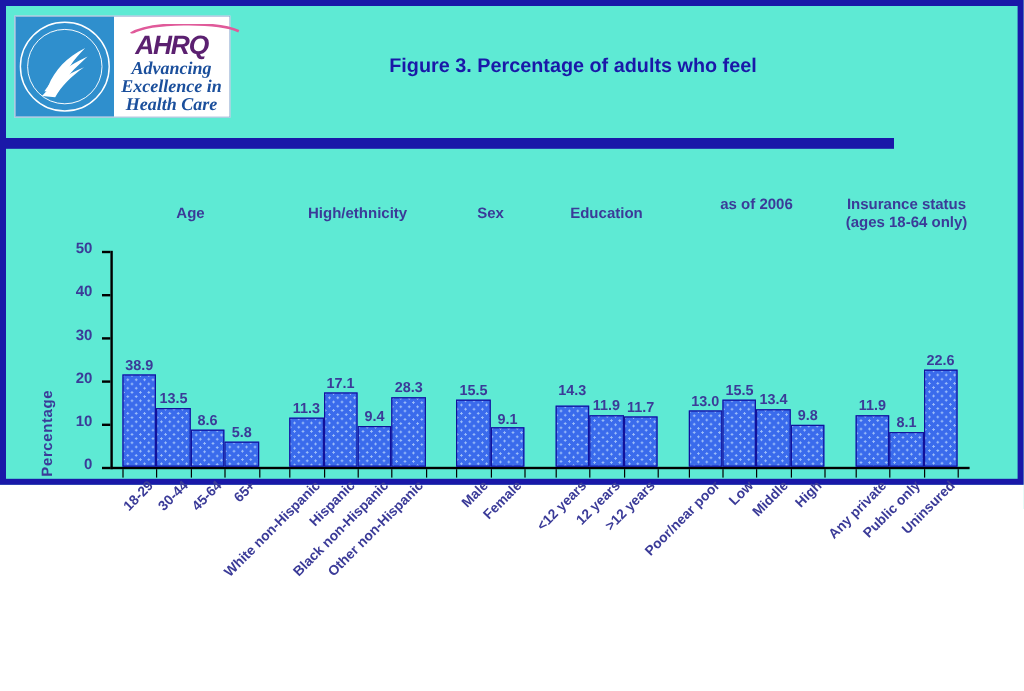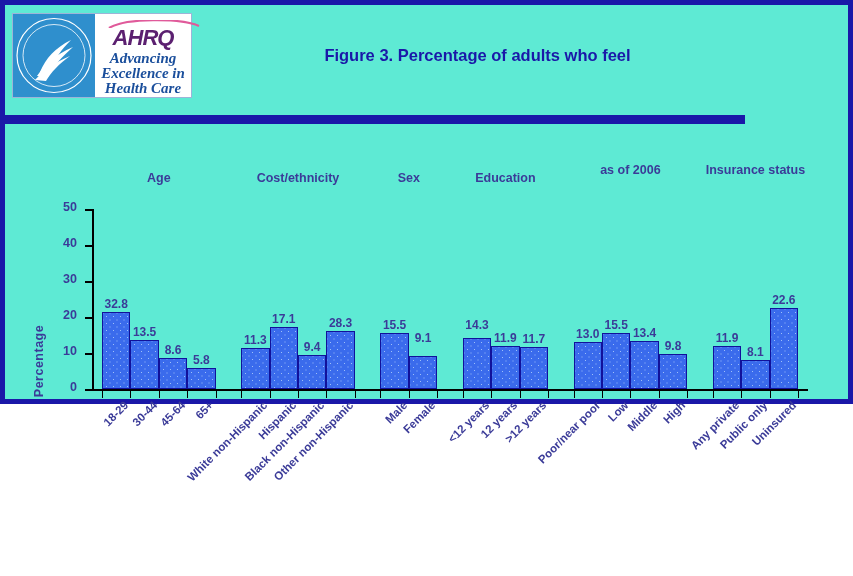--- a/index.html
+++ b/index.html
@@ -314,30 +314,30 @@
           <div class="bar" title="&gt;12 years: 11.7" style="left: 427.611px; width: 28.4127px; height: 42.12px; top: 137.88px;"></div>
           <div class="bar" title="Poor/near poor: 13.0" style="left: 481.595px; width: 28.4127px; height: 46.8px; top: 133.2px;"></div>
           <div class="bar" title="Low: 15.5" style="left: 510.008px; width: 28.4127px; height: 55.8px; top: 124.2px;"></div>
           <div class="bar" title="Middle: 13.4" style="left: 538.421px; width: 28.4127px; height: 48.24px; top: 131.76px;"></div>
           <div class="bar" title="High: 9.8" style="left: 566.833px; width: 28.4127px; height: 35.28px; top: 144.72px;"></div>
           <div class="bar" title="Any private: 11.9" style="left: 620.817px; width: 28.4127px; height: 42.84px; top: 137.16px;"></div>
           <div class="bar" title="Public only: 8.1" style="left: 649.23px; width: 28.4127px; height: 29.16px; top: 150.84px;"></div>
           <div class="bar" title="Uninsured: 22.6" style="left: 677.643px; width: 28.4127px; height: 81.36px; top: 98.64px;"></div>
         </div>
       <div id="values">
-          <div class="bar-value" style="left: 8.15079px; width: 32px; top: 88.32px;">32.8</div>
+          <div class="bar-value" style="left: 8.15079px; width: 32px; top: 88.32px;">38.9</div>
           <div class="bar-value" style="left: 36.5635px; width: 32px; top: 116.4px;">13.5</div>
           <div class="bar-value" style="left: 64.9762px; width: 32px; top: 134.04px;">8.6</div>
           <div class="bar-value" style="left: 93.3889px; width: 32px; top: 144.12px;">5.8</div>
           <div class="bar-value" style="left: 147.373px; width: 32px; top: 124.32px;">11.3</div>
           <div class="bar-value" style="left: 175.786px; width: 32px; top: 103.44px;">17.1</div>
           <div class="bar-value" style="left: 204.198px; width: 32px; top: 131.16px;">9.4</div>
           <div class="bar-value" style="left: 232.611px; width: 32px; top: 107.4px;">28.3</div>
           <div class="bar-value" style="left: 286.595px; width: 32px; top: 109.2px;">15.5</div>
-          <div class="bar-value" style="left: 315.008px; width: 32px; top: 122px;">9.1</div>
+          <div class="bar-value" style="left: 315.008px; width: 32px; top: 133px;">9.1</div>
           <div class="bar-value" style="left: 368.992px; width: 32px; top: 109px;">14.3</div>
           <div class="bar-value" style="left: 397.405px; width: 32px; top: 122.16px;">11.9</div>
           <div class="bar-value" style="left: 425.817px; width: 32px; top: 122.88px;">11.7</div>
           <div class="bar-value" style="left: 479.802px; width: 32px; top: 118.2px;">13.0</div>
           <div class="bar-value" style="left: 508.214px; width: 32px; top: 109.2px;">15.5</div>
           <div class="bar-value" style="left: 536.627px; width: 32px; top: 116.76px;">13.4</div>
           <div class="bar-value" style="left: 565.04px; width: 32px; top: 129.72px;">9.8</div>
           <div class="bar-value" style="left: 619.024px; width: 32px; top: 122.16px;">11.9</div>
           <div class="bar-value" style="left: 647.437px; width: 32px; top: 135.84px;">8.1</div>
           <div class="bar-value" style="left: 675.849px; width: 32px; top: 83.64px;">22.6</div>
@@ -359,23 +359,23 @@
           <div class="cat-label" style="left: 501.802px; top: 190px;">Poor/near poor</div>
           <div class="cat-label" style="left: 530.214px; top: 190px;">Low</div>
           <div class="cat-label" style="left: 558.627px; top: 190px;">Middle</div>
           <div class="cat-label" style="left: 587.04px; top: 190px;">High</div>
           <div class="cat-label" style="left: 641.024px; top: 190px;">Any private</div>
           <div class="cat-label" style="left: 669.437px; top: 190px;">Public only</div>
           <div class="cat-label" style="left: 697.849px; top: 190px;">Uninsured</div>
         </div>
       <div id="groups">
           <div class="group-header" style="left: -3.23016px; width: 140px; top: -38px;"><div>Age</div></div>
-          <div class="group-header" style="left: 135.992px; width: 140px; top: -38px;"><div>Cost/ethnicity</div></div>
+          <div class="group-header" style="left: 135.992px; width: 140px; top: -38px;"><div>High/ethnicity</div></div>
           <div class="group-header" style="left: 246.802px; width: 140px; top: -38px;"><div>Sex</div></div>
           <div class="group-header" style="left: 343.405px; width: 140px; top: -38px;"><div>Education</div></div>
           <div class="group-header" style="left: 468.421px; width: 140px; top: -46px;"><div>as of 2006</div></div>
-          <div class="group-header" style="left: 593.437px; width: 140px; top: -46px;"><div>Insurance status</div></div>
+          <div class="group-header" style="left: 593.437px; width: 140px; top: -46px;"><div>Insurance status</div><div>(ages 18-64  only)</div></div>
         </div>
     </div>
   </div>
 
 
 </div>
 
 </body></html>

